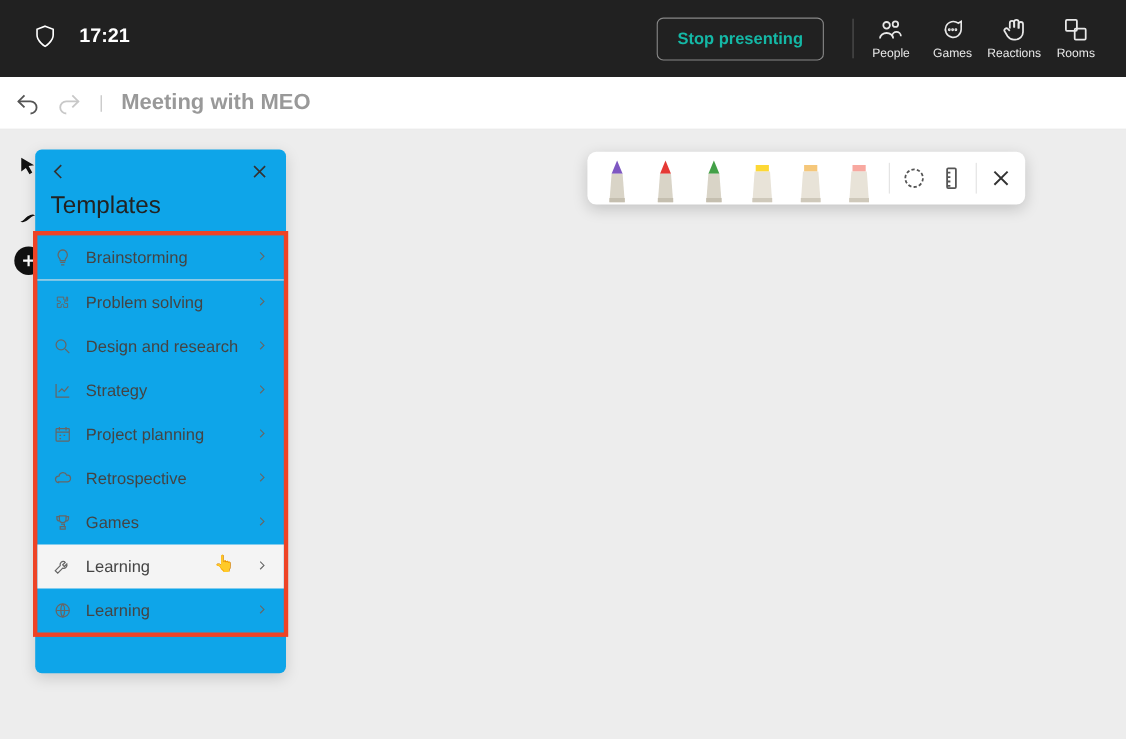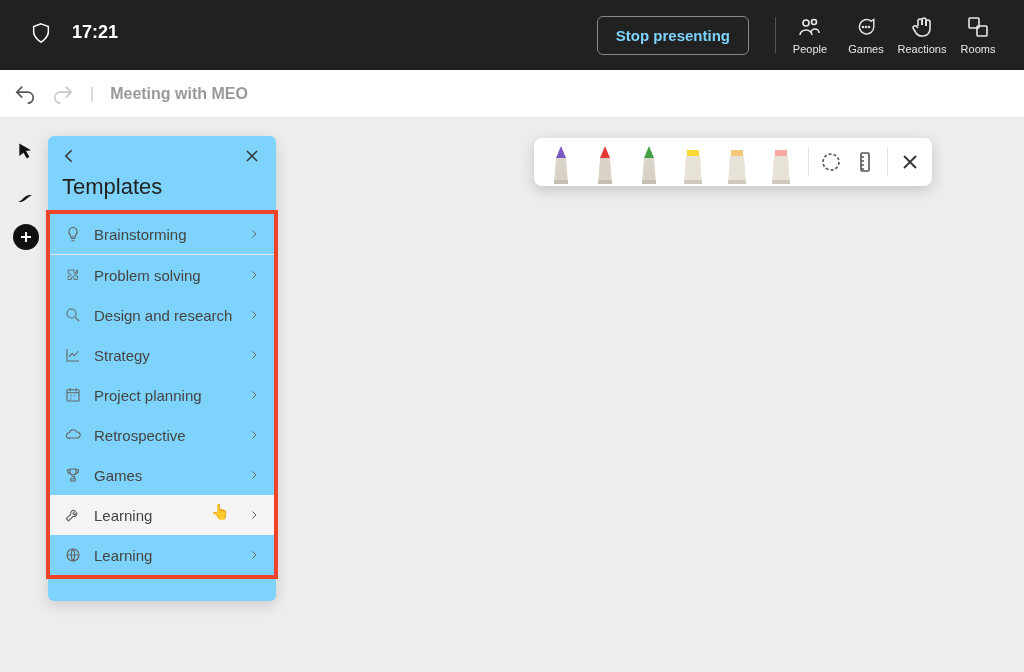--- a/index.html
+++ b/index.html
@@ -4,44 +4,44 @@
 <style>
   * { box-sizing: border-box; margin: 0; padding: 0; font-family: "Segoe UI", Arial, sans-serif; }
   body { width: 1024px; height: 672px; background: #e8e8e8; overflow: hidden; }
 
   
   .topbar { height: 70px; background: #212121; display: flex; align-items: center; color: #fff; }
   .topbar-left { display: flex; gap: 20px; padding-left: 30px; flex: 1; }
   .shield { width: 22px; height: 26px; }
   .clock { font-size: 18px; font-weight: 600; }
   .topbar-right { display: flex; align-items: center; gap: 0; padding-right: 18px; }
-  .stop-btn { border: 1px solid #888; background: #212121; color: #7dd3fc; padding: 10px 18px; border-radius: 6px; font-size: 15px; font-weight: 600; margin-right: 20px; }
+  .stop-btn { border: 1px solid #888; background: #212121; color: #14b8a6; padding: 10px 18px; border-radius: 6px; font-size: 15px; font-weight: 600; margin-right: 20px; }
   .vsep { width: 1px; height: 36px; background: #555; margin: 0 6px; }
   .topicon { width: 56px; display: flex; flex-direction: column; align-items: center; justify-content: center; gap: 4px; color: #e8e8e8; font-size: 11px; text-align: right; }
   .topicon svg { width: 24px; height: 24px; }
 
   
   .subbar { height: 48px; background: #fff; display: flex; align-items: center; padding: 0 14px; gap: 16px; border-bottom: 1px solid #e5e5e5; }
   .subbar .arrow { width: 22px; height: 22px; color: #555; display:flex; align-items:center; justify-content:center; }
   .subbar .arrow.disabled { color: #c8c8c8; }
   .sub-sep { color: #ccc; font-weight: 300; }
-  .subbar .title { color: #999; font-size: 16px; font-weight: 600; }
+  .subbar .title { color: #999; font-size: 20px; font-weight: 600; }
 
   
   .main { position: relative; height: 554px; background: #ededed; }
 
   
   .toolstrip { position: absolute; left: 6px; top: 18px; width: 40px; display: flex; flex-direction: column; align-items: center; gap: 14px; }
   .toolstrip .tool { width: 30px; height: 30px; display: flex; align-items: center; justify-content: center; border-radius:4px;}
   .toolstrip .tool svg { width: 20px; height: 20px; }
   .tool.circle { background:#111; border-radius:50%; width:26px; height:26px; }
   .tool.circle svg { stroke:#fff; }
 
   
-  .panel { position: absolute; left: 48px; top: 18px; width: 228px; background: #7dd3fc; border-radius: 6px; box-shadow: 0 4px 14px rgba(0,0,0,.15); padding-bottom: 10px; }
+  .panel { position: absolute; left: 32px; top: 18px; width: 228px; background: #0ea5e9; border-radius: 6px; box-shadow: 0 4px 14px rgba(0,0,0,.15); padding-bottom: 21px; }
   .panel-head { display: flex; align-items: center; justify-content: space-between; padding: 10px 14px 6px 12px; }
   .panel-head .arrow, .panel-head .close { width:20px;height:20px; display:flex;align-items:center;justify-content:center; color:#333;}
   .panel-title { font-size: 22px; font-weight: 400; padding: 2px 14px 10px 14px; color:#222; }
   .highlight { border: 4px solid #ee4326; margin: 0 -2px 12px -2px; }
   .tmpl { display: flex; align-items: center; gap: 12px; padding: 11px 14px 11px 14px; color:#444; font-size:15px; }
   .tmpl:first-child { border-bottom: 1px solid #e3e3e3; }
   .tmpl.hovered { background: #f4f4f4; position:relative; }
   .tmpl .ico { width:18px; height:18px; color:#666; display:flex;align-items:center;justify-content:center;}
   .tmpl .lbl { flex:1; }
   .tmpl .chev { color:#666; }

